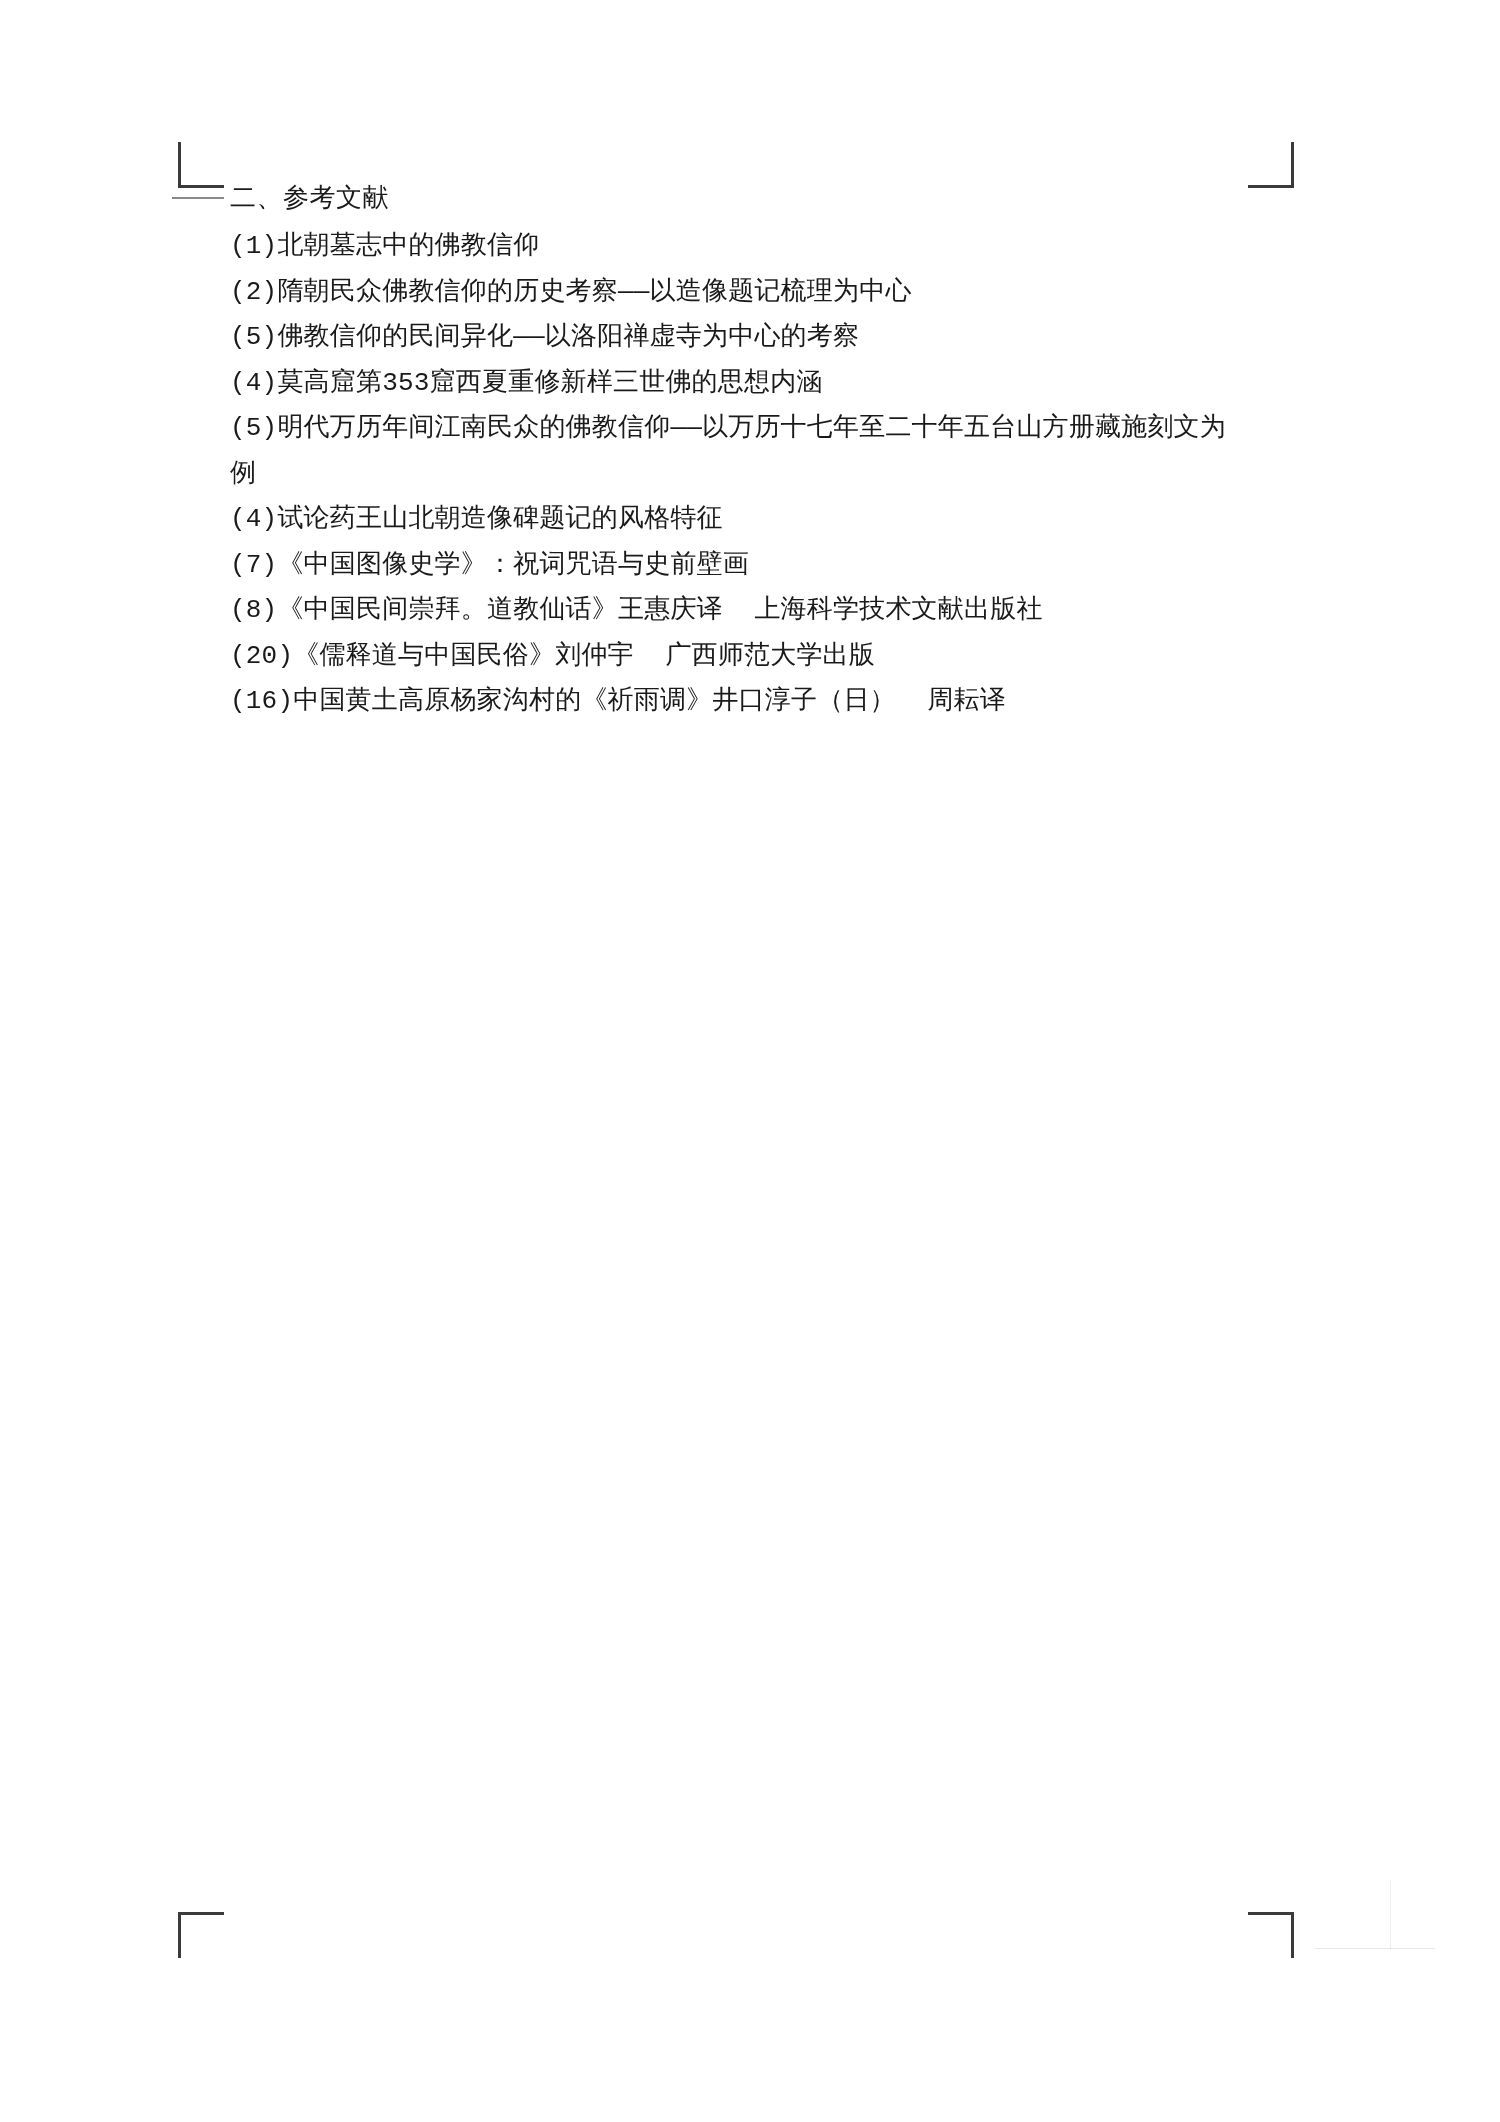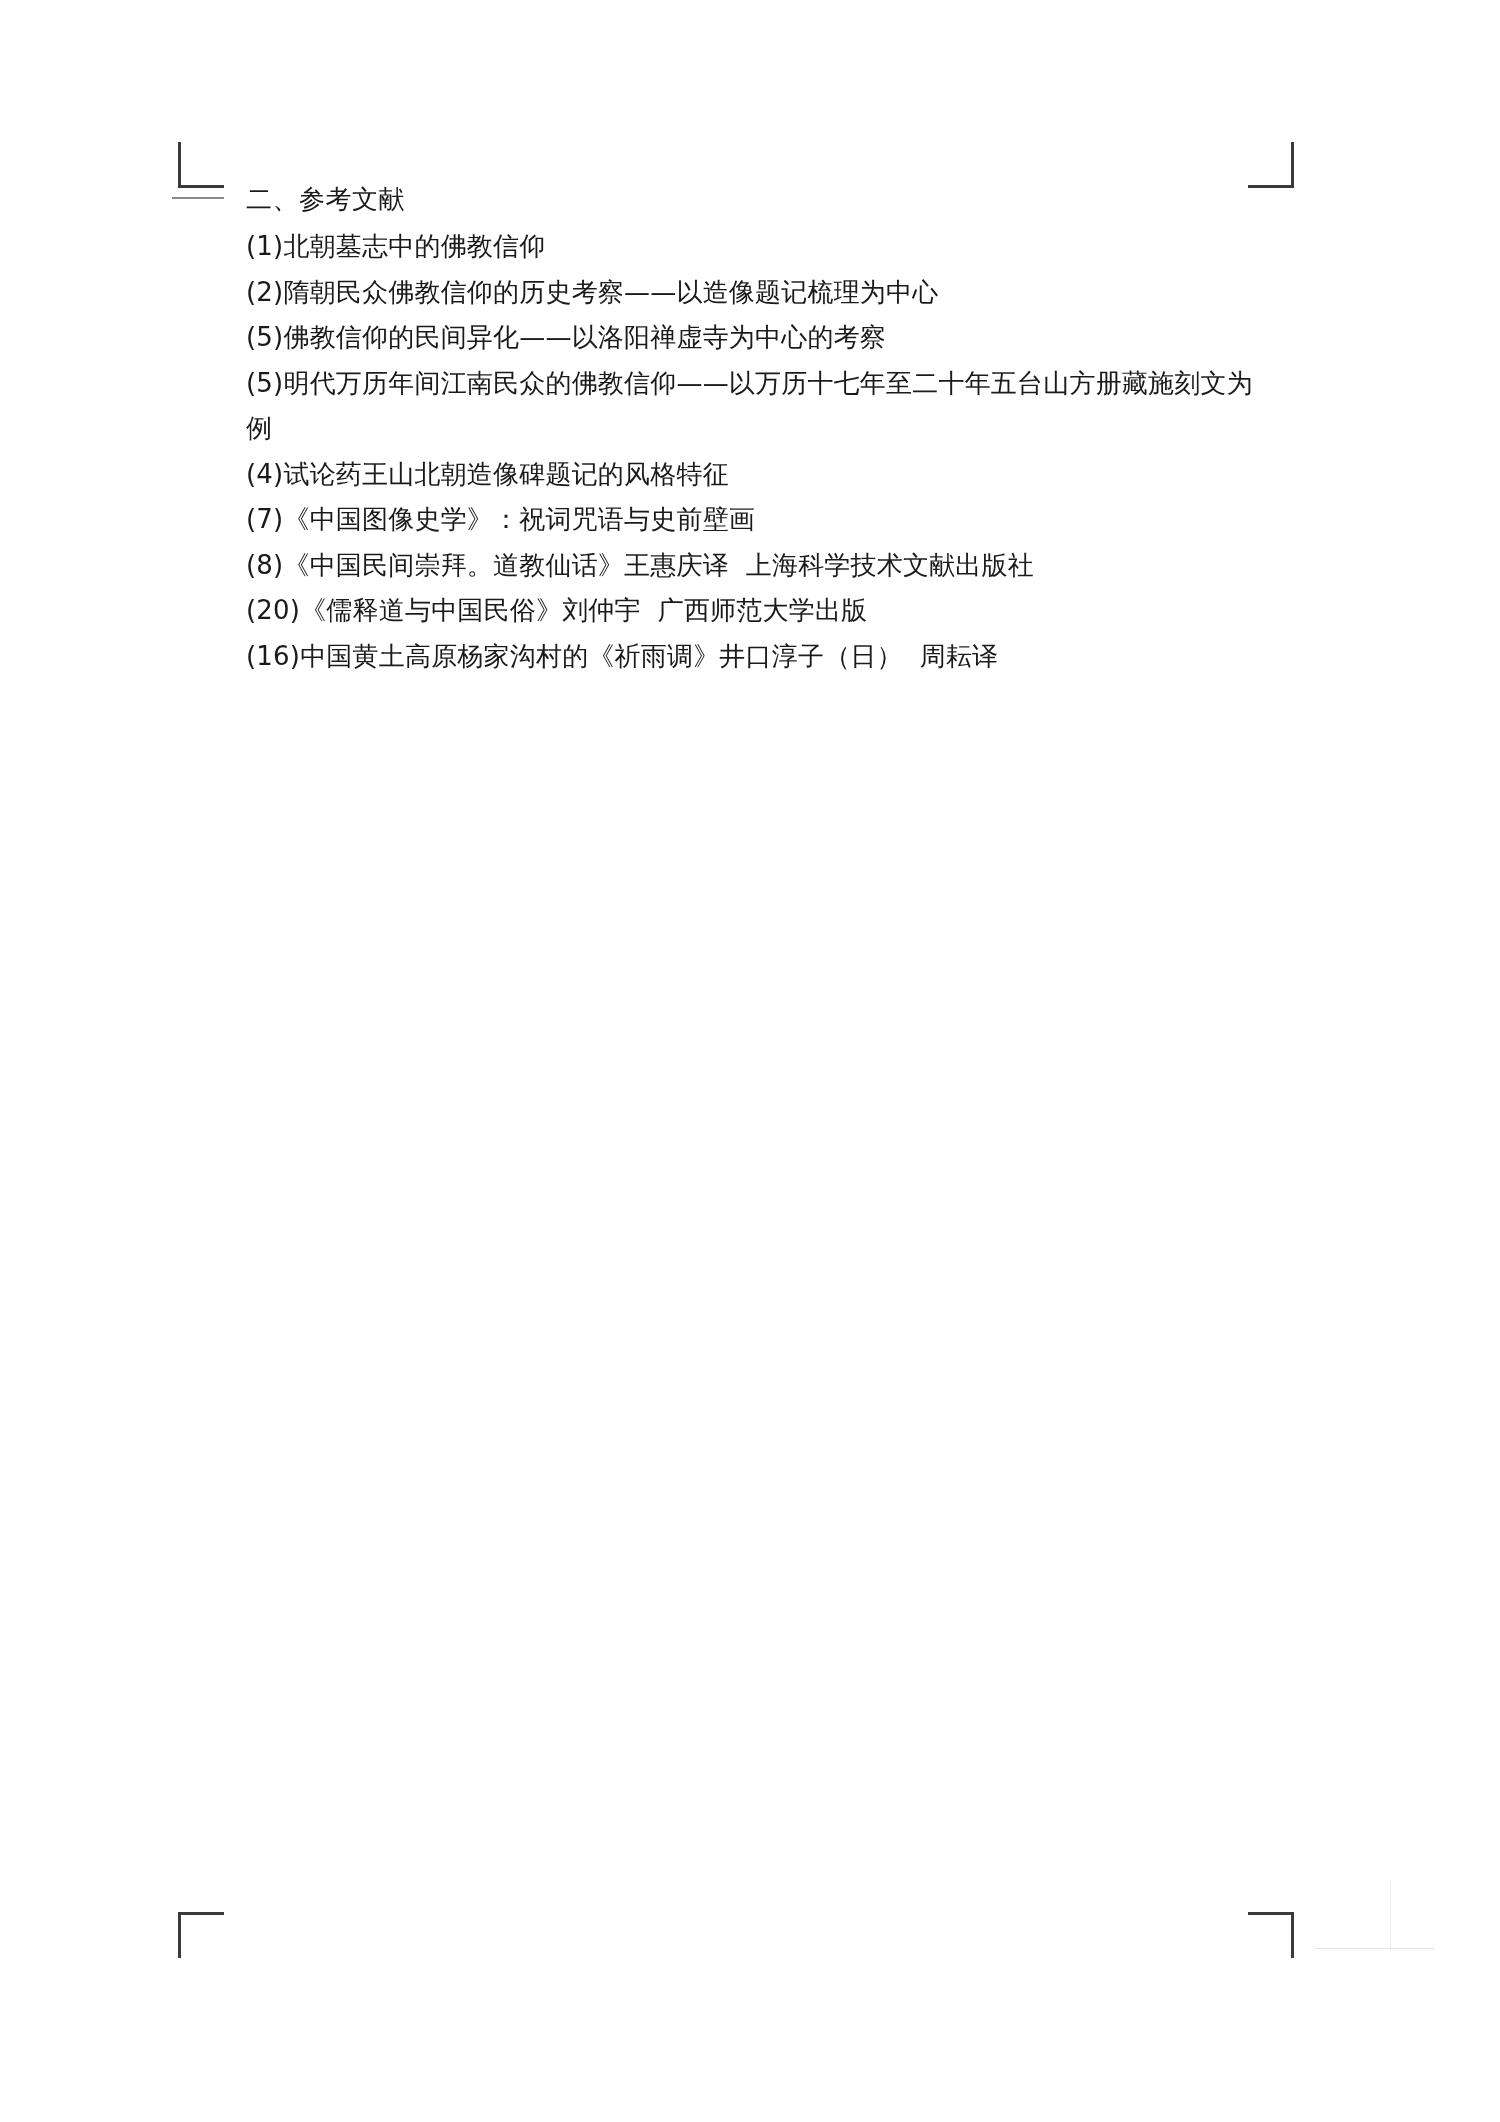--- a/index.html
+++ b/index.html
@@ -61,23 +61,24 @@
     position: absolute;
     left: 172px;
     top: 197px;
     width: 52px;
     height: 2px;
     background: #8a8a8a;
   }
 
   .content {
     position: absolute;
-    left: 244px;
+    left: 228px;
     top: 176px;
     width: 1020px;
+    font-family: Liberation Mono, monospace;
   }
 
   .section-heading {
     font-size: 26px;
     line-height: 46px;
     letter-spacing: 0.5px;
     font-weight: 400;
     margin: 0 0 2px 2px;
     white-space: pre;
   }
@@ -117,20 +118,21 @@
   <div class="edge-rule"></div>
 
   <div class="content">
 
     <h2 class="section-heading">二、参考文献</h2>
 
     <ul class="ref-list">
       <li class="ref-item">(1)北朝墓志中的佛教信仰</li>
       <li class="ref-item">(2)隋朝民众佛教信仰的历史考察——以造像题记梳理为中心</li>
       <li class="ref-item">(5)佛教信仰的民间异化——以洛阳禅虚寺为中心的考察</li>
+      <li class="ref-item">(4)莫高窟第353窟西夏重修新样三世佛的思想内涵</li>
       <li class="ref-item">(5)明代万历年间江南民众的佛教信仰——以万历十七年至二十年五台山方册藏施刻文为例</li>
       <li class="ref-item">(4)试论药王山北朝造像碑题记的风格特征</li>
       <li class="ref-item">(7)《中国图像史学》：祝词咒语与史前壁画</li>
       <li class="ref-item">(8)《中国民间崇拜。道教仙话》王惠庆译  上海科学技术文献出版社</li>
       <li class="ref-item">(20)《儒释道与中国民俗》刘仲宇  广西师范大学出版</li>
       <li class="ref-item">(16)中国黄土高原杨家沟村的《祈雨调》井口淳子（日）  周耘译</li>
     </ul>
 
   </div>
 

